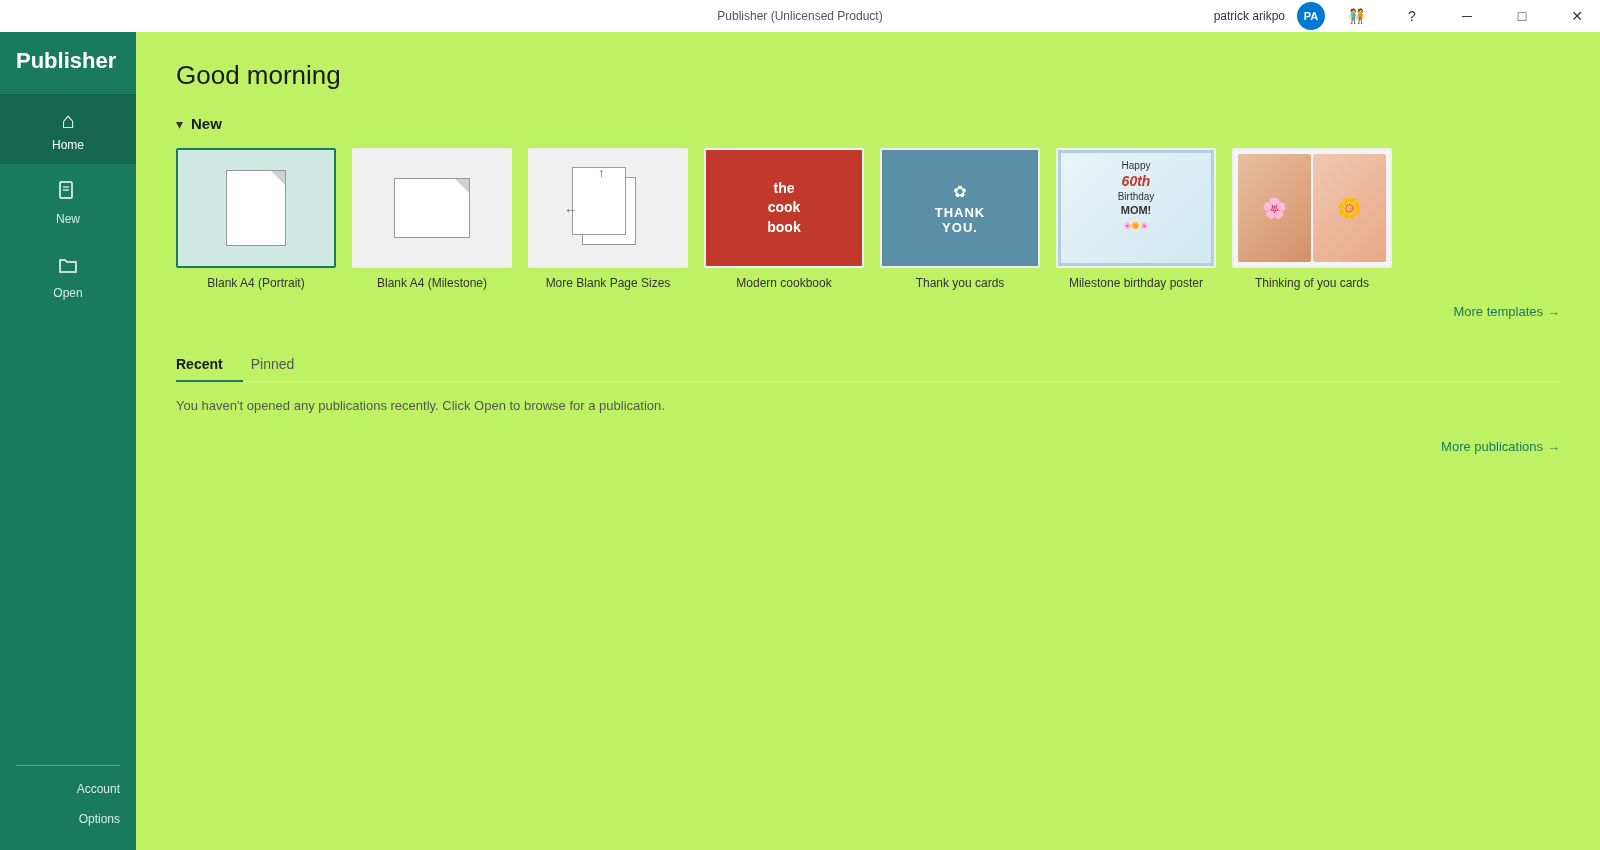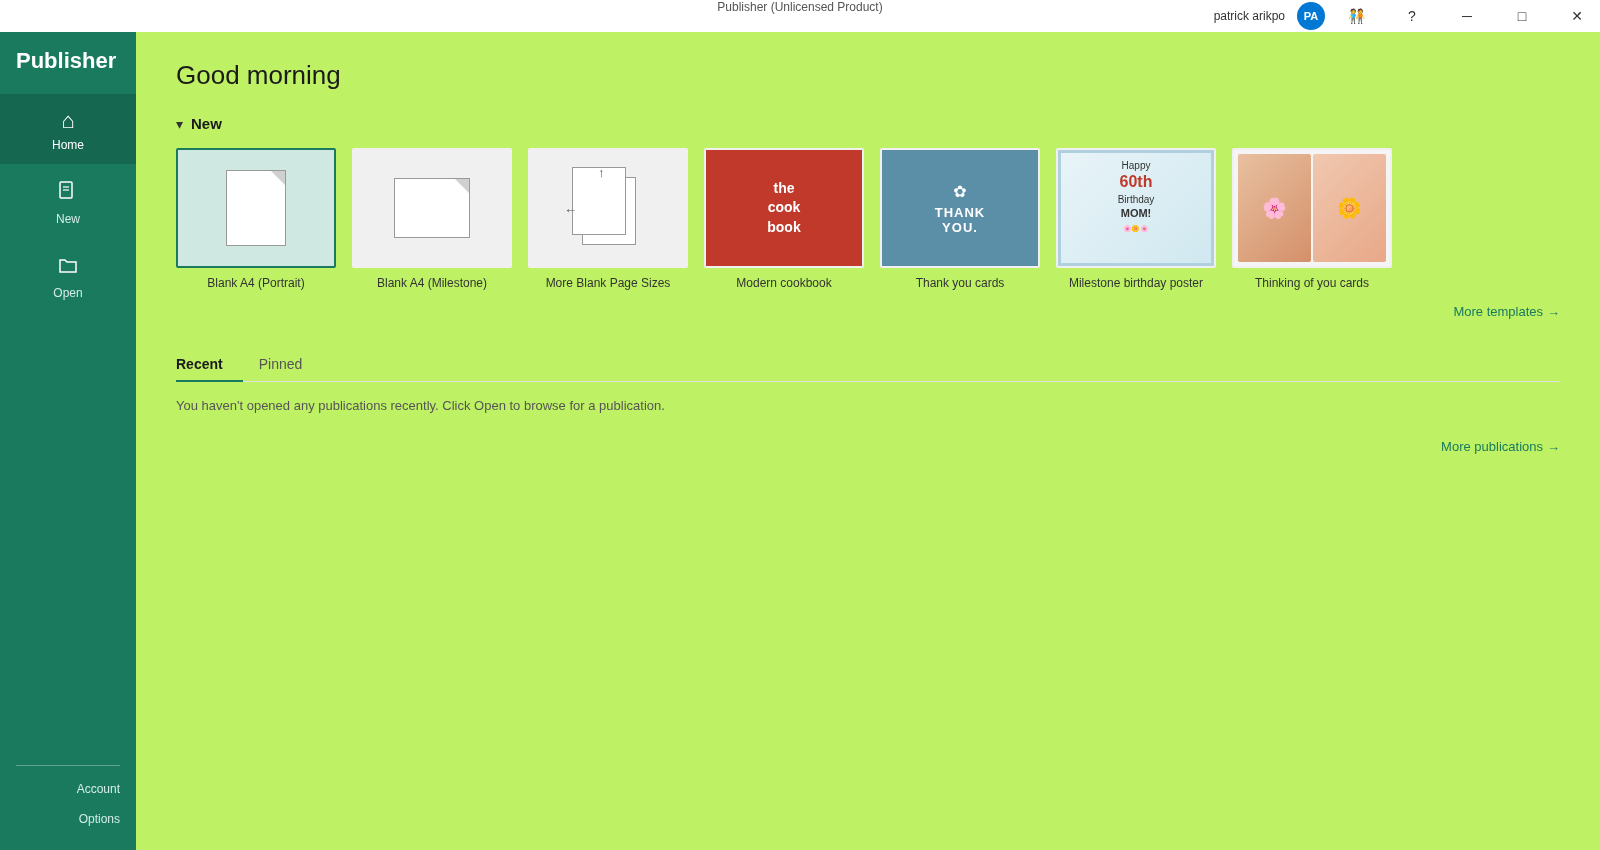--- a/index.html
+++ b/index.html
@@ -3,21 +3,21 @@
   <meta charset="utf-8">
   <style>
     * { margin: 0; padding: 0; box-sizing: border-box; }
     body { font-family: 'Segoe UI', Arial, sans-serif; background: #fff; width: 1600px; height: 850px; overflow: hidden; display: flex; flex-direction: column; }
 
     
     .title-bar {
       height: 32px;
       background: #fff;
       display: flex;
-      align-items: flex-start;
+      align-items: center;
       justify-content: space-between;
       padding: 0 0 0 18px;
       border-bottom: none;
       position: relative;
     }
     .title-bar-center {
       position: absolute;
       left: 50%;
       transform: translateX(-50%);
       font-size: 12px;
@@ -310,21 +310,21 @@
       text-decoration: none;
       display: inline-flex;
       align-items: center;
       gap: 4px;
       cursor: pointer;
     }
 
     
     .tabs-row {
       display: flex;
-      gap: 16px;
+      gap: 8px;
       border-bottom: 1px solid #e0e0e0;
       margin-bottom: 16px;
     }
     .tab {
       padding: 8px 20px 8px 0;
       font-size: 14px;
       color: #555;
       cursor: pointer;
       border-bottom: 2px solid transparent;
       margin-bottom: -1px;
@@ -474,21 +474,21 @@
           </div>
         </div>
         <span class="template-label">Thank you cards</span>
       </div>
 
       <div class="template-item">
         <div class="template-thumb">
           <div class="birthday-thumb">
             <div class="birthday-thumb-text">
               <div style="font-size:10px;">Happy</div>
-              <div style="font-size:16px;font-weight:700;color:#c0392b;">60th</div>
+              <div style="font-size:14px;font-weight:700;color:#c0392b;font-style:italic;">60th</div>
               <div style="font-size:10px;">Birthday</div>
               <div style="font-size:11px;font-weight:600;">MOM!</div>
               <div style="font-size:7px;margin-top:4px;">🌸🌼🌸</div>
             </div>
           </div>
         </div>
         <span class="template-label">Milestone birthday poster</span>
       </div>
 
       <div class="template-item">

